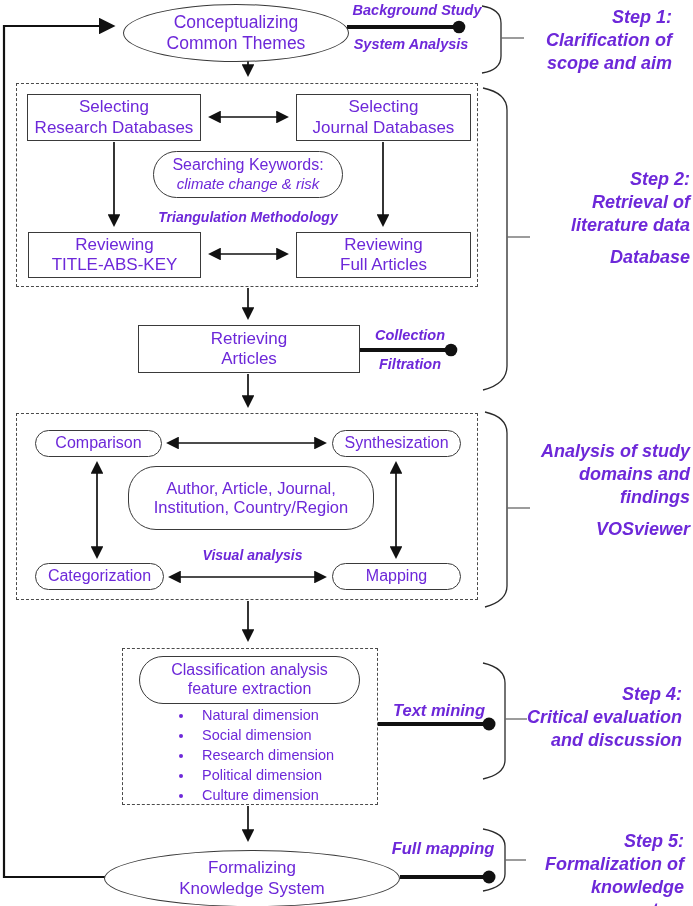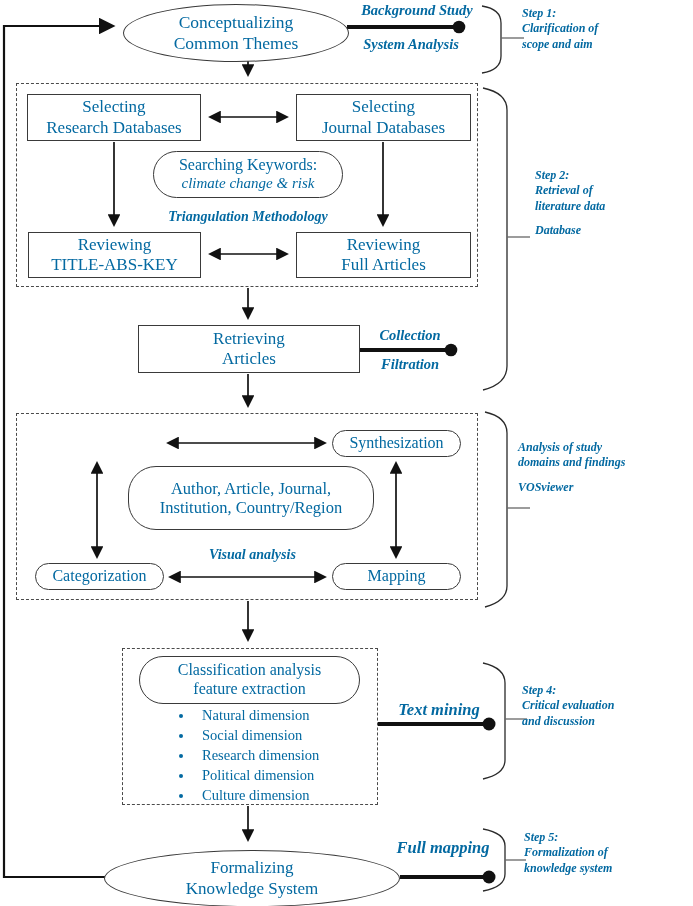--- a/index.html
+++ b/index.html
@@ -1,29 +1,29 @@
 <!DOCTYPE html>
 <html><head>
 <meta charset="utf-8">
 <style>
   html,body{margin:0;padding:0;background:#fff;}
   #stage{
     position:relative;width:693px;height:906px;background:#fff;overflow:hidden;
-    font-family:Liberation Serif, serif;color:#0369a1;
+    font-family:Liberation Sans, sans-serif;color:#6d28d9;
   }
   #connectors{position:absolute;left:0;top:0;width:693px;height:906px;z-index:1;}
   .node{position:absolute;z-index:2;display:flex;flex-direction:column;align-items:center;justify-content:center;
         text-align:center;background:#fff;line-height:1.18;}
   .rect{border:1.4px solid #3a3a3a;font-size:17px;}
   .ellipse{border:1.4px solid #3a3a3a;border-radius:50%;font-size:17.5px;}
   .stadium{border:1.4px solid #3a3a3a;font-size:16px;}
   .pill{border:1.3px solid #3a3a3a;border-radius:14px;font-size:16px;}
   .dashed{position:absolute;border:1.6px dashed #4a4a4a;background:transparent;z-index:0;}
   .lbl{position:absolute;z-index:3;text-align:center;font-weight:bold;font-style:italic;font-size:14.5px;line-height:1.15;}
-  .steplbl{position:absolute;z-index:3;text-align:left;font-weight:bold;font-style:italic;font-size:12px;line-height:1.28;}
+  .steplbl{position:absolute;z-index:3;text-align:right;font-weight:bold;font-style:italic;font-size:18px;line-height:1.28;}
   .steplbl .gap{height:9px;}
   .it{font-style:italic;font-weight:normal;}
   .bullets{position:absolute;z-index:2;margin:0;padding:0 0 0 44px;font-size:14.5px;line-height:1.38;text-align:left;}
   .bullets li{margin:0;padding-left:8px;}
 </style>
 </head>
 <body>
 
 <div id="stage">
 
@@ -141,20 +141,23 @@
 
   <div class="node rect" style="left:138px;top:325px;width:220px;height:46px;">
     <span>Retrieving</span>
     <span>Articles</span>
   </div>
   <div class="lbl" style="left:368px;top:327px;width:84px;">Collection</div>
   <div class="lbl" style="left:370px;top:356px;width:80px;">Filtration</div>
 
   <div class="dashed" style="left:16px;top:413px;width:460px;height:185px;"></div>
 
+  <div class="node pill" style="left:35px;top:430px;width:125px;height:25px;">
+    <span>Comparison</span>
+  </div>
   <div class="node pill" style="left:332px;top:430px;width:127px;height:25px;">
     <span>Synthesization</span>
   </div>
 
   <div class="node stadium" style="left:128px;top:466px;width:244px;height:62px;border-radius:28px;font-size:16.5px;">
     <span>Author, Article, Journal,</span>
     <span>Institution, Country/Region</span>
   </div>
 
   <div class="lbl" style="left:180px;top:547px;width:145px;font-size:14px;">Visual analysis</div>

